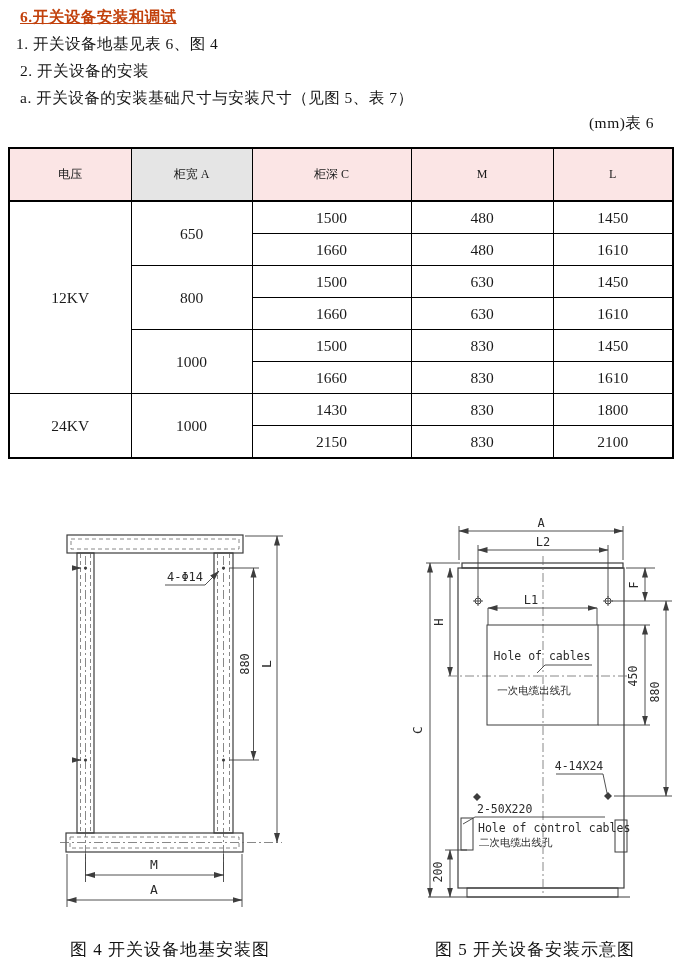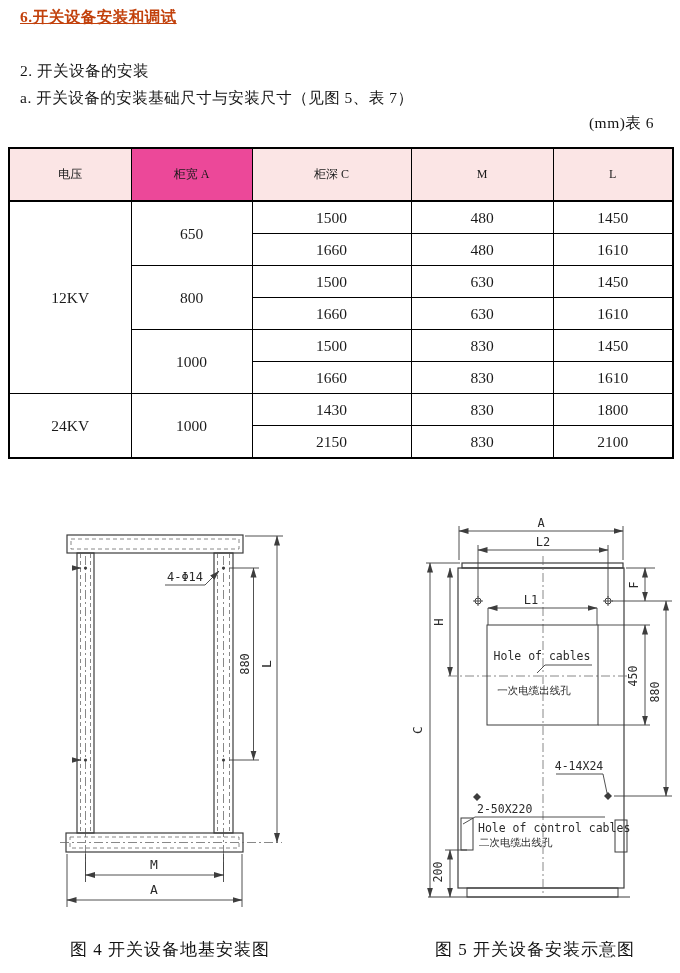--- a/index.html
+++ b/index.html
@@ -38,36 +38,37 @@
   svg .t11{font-size:11.5px;}
   svg .tcn{font-size:10.5px;font-family:"Liberation Serif","DejaVu Serif",serif;}
   svg .fill{fill:#3d3d3d;stroke:none;}
 </style>
 </head>
 <body>
 
 <div class="page">
 
   <div class="abs heading" style="color: #c2410c;">6.开关设备安装和调试</div>
+  <div class="abs bodyline" style="left:16px;top:34px;">1. 开关设备地基见表 6、图 4</div>
   <div class="abs bodyline" style="left:20px;top:61px;">2. 开关设备的安装</div>
   <div class="abs bodyline" style="left:20px;top:88px;">a. 开关设备的安装基础尺寸与安装尺寸（见图 5、表 7）</div>
   <div class="abs bodyline unit-note">(mm)表 6</div>
 
   <table class="spec">
     <colgroup>
       <col style="width:122px">
         <col style="width:121px">
         <col style="width:159px">
       <col style="width:142px">
         <col style="width:120px">
     </colgroup>
     <thead>
       <tr>
         <th style="background: rgb(251, 229, 229);">电压</th>
-        <th style="background: #ec4899; margin-top: 12px;">柜宽 A</th>
+        <th style="background: #e5e5e5; margin-top: 12px;">柜宽 A</th>
         <th style="background: rgb(251, 229, 229);">柜深 C</th>
         <th style="background: rgb(251, 229, 229);">M</th>
         <th style="background: rgb(251, 229, 229);">L</th>
       </tr>
     </thead>
     <tbody>
         <tr>
           <td rowspan="6">12KV</td>
           <td rowspan="2">650</td>
           <td>1500</td>

